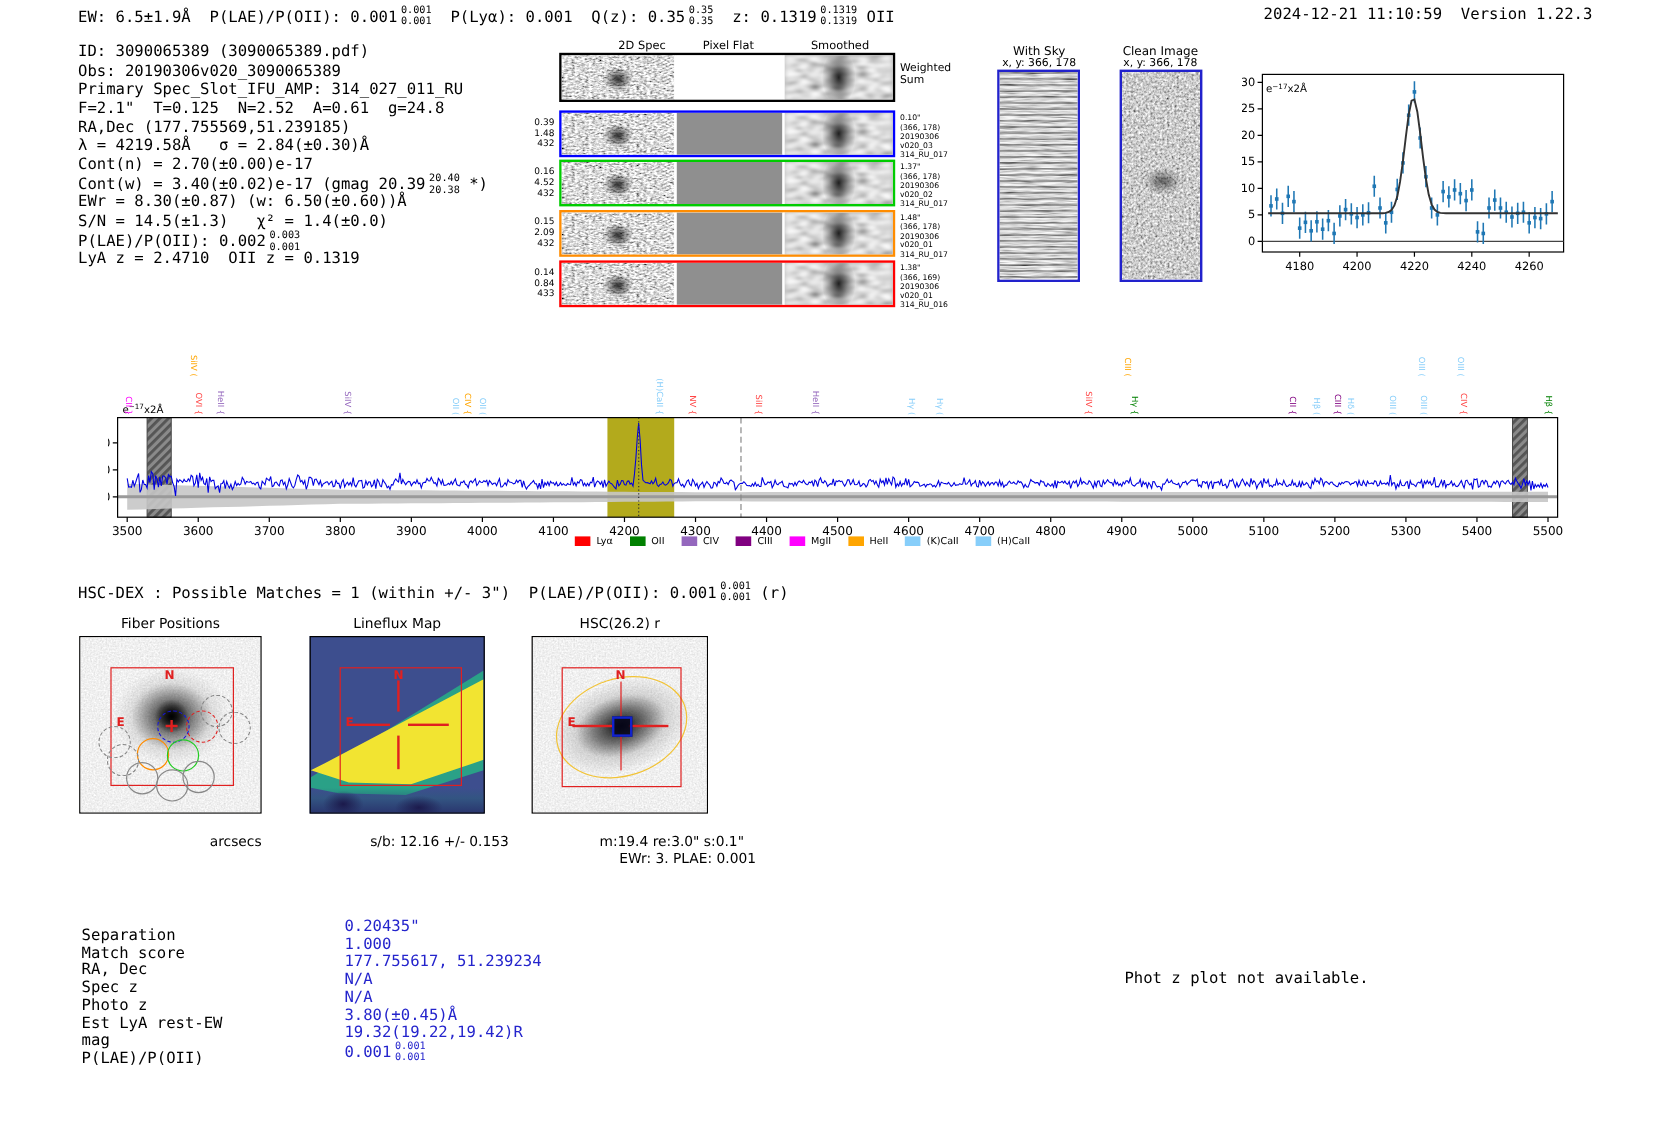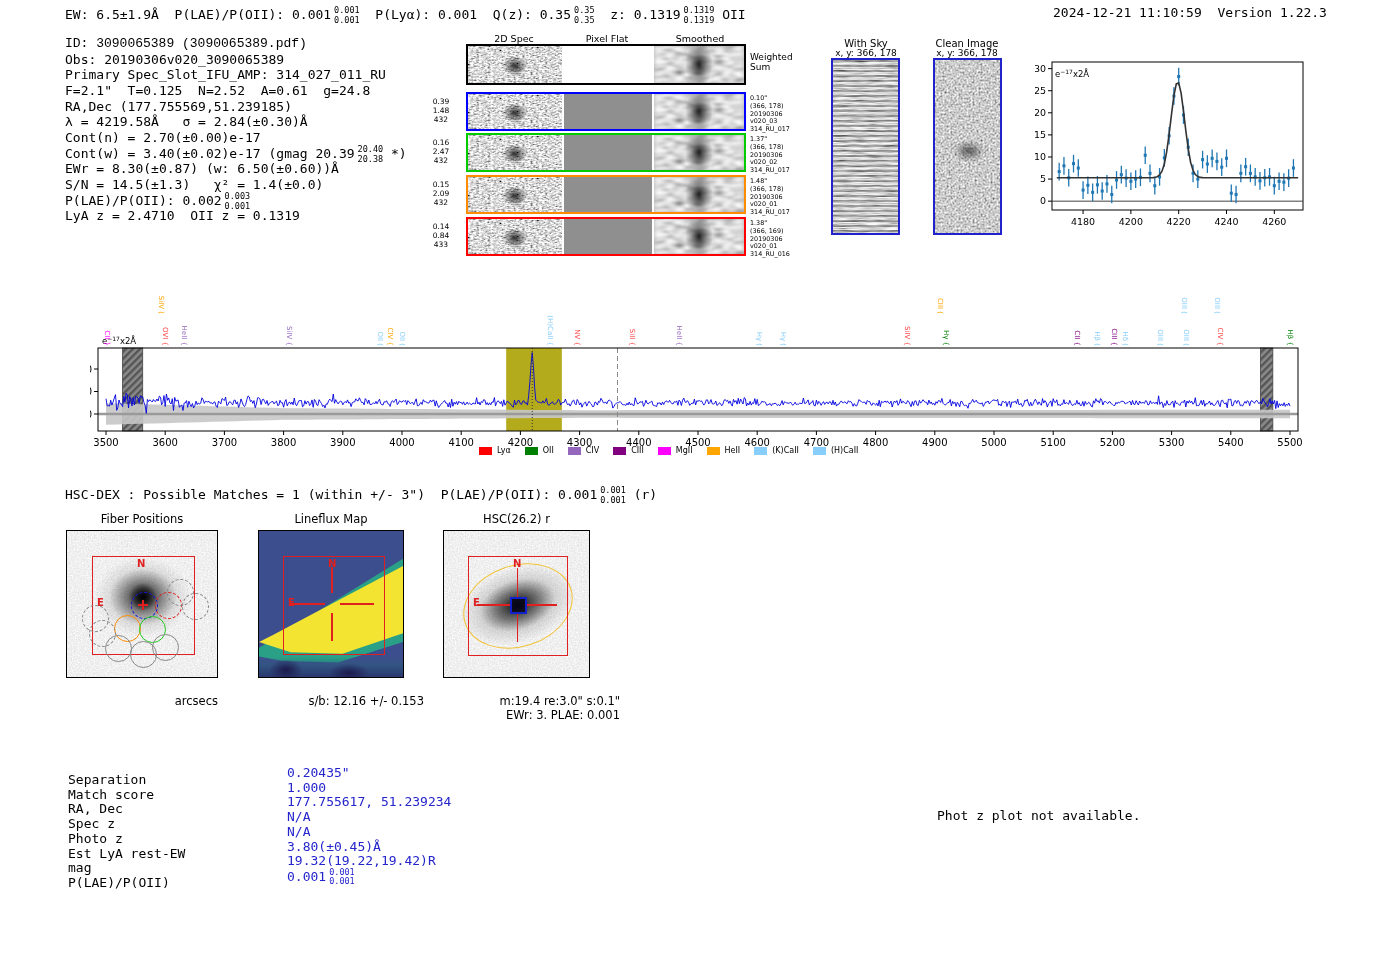--- a/index.html
+++ b/index.html
@@ -8,21 +8,21 @@
   .abs{position:absolute;}
   .mono{font-family:"DejaVu Sans Mono",monospace;}
   .pre{white-space:pre;}
   .stack{display:inline-block;font-size:8.5px;line-height:1.08;vertical-align:middle;
          text-align:left;margin-left:3px;}
   .fill{position:absolute;left:0;top:0;width:100%;height:100%;}
   .blob{position:absolute;border-radius:50%;pointer-events:none;}
   .ctr{text-align:center;}
   .mark{position:absolute;background:#000;}
   .panelbox{position:absolute;box-sizing:border-box;background:#fff;overflow:hidden;}
-  .rowlbl{position:absolute;font-size:7.5px;line-height:9px;text-align:center;}
+  .rowlbl{position:absolute;font-size:7.5px;line-height:9px;text-align:right;}
   .rowrlbl{position:absolute;font-size:6.4px;line-height:7.8px;}
   .redL{color:#e02020;font-size:10px;font-weight:bold;position:absolute;}
   .xlab{position:absolute;font-size:11.5px;text-align:right;}
   .title{position:absolute;font-size:11.5px;text-align:center;}
   .legend-item{display:flex;align-items:center;gap:5px;}
   .legend-sw{display:inline-block;width:13px;height:8px;}
   .legend-tx{font-size:8px;}
   .cross{position:absolute;background:#e02020;}
 </style>
 </head>
@@ -85,35 +85,35 @@
       </filter>
     </defs>
   </svg>
 
   <div id="hdr-left" class="abs mono" style="left:65px;top:5px;font-size:13px;line-height:19px;"><span class="pre">EW: 6.5±1.9Å  P(LAE)/P(OII): 0.001</span><span class="stack"><div>0.001</div><div>0.001</div></span><span class="pre">  P(Lyα): 0.001  Q(z): 0.35</span><span class="stack"><div>0.35</div><div>0.35</div></span><span class="pre">  z: 0.1319</span><span class="stack"><div>0.1319</div><div>0.1319</div></span><span class="pre"> OII</span></div>
   <div class="abs mono" style="left:1053px;top:5px;font-size:13px;">
     <span>2024-12-21 11:10:59</span><span>&nbsp;&nbsp;</span><span>Version 1.22.3</span>
   </div>
 
   <div id="info-block" class="abs mono" style="left:65px;top:36px;font-size:13px;">
-      <div style="height: 15.65px; line-height: 15.65px; font-family: Liberation Mono, monospace;"><span class="pre">ID: 3090065389 (3090065389.pdf)</span></div>
+      <div style="height: 15.65px; line-height: 15.65px;"><span class="pre">ID: 3090065389 (3090065389.pdf)</span></div>
       <div style="height: 15.65px; line-height: 15.65px;"><span class="pre">Obs: 20190306v020_3090065389</span></div>
       <div style="height: 15.65px; line-height: 15.65px;"><span class="pre">Primary Spec_Slot_IFU_AMP: 314_027_011_RU</span></div>
       <div style="height: 15.65px; line-height: 15.65px;"><span class="pre">F=2.1"  T=0.125  N=2.52  A=0.61  g=24.8</span></div>
       <div style="height: 15.65px; line-height: 15.65px;"><span class="pre">RA,Dec (177.755569,51.239185)</span></div>
       <div style="height: 15.65px; line-height: 15.65px;"><span class="pre">λ = 4219.58Å   σ = 2.84(±0.30)Å</span></div>
       <div style="height: 15.65px; line-height: 15.65px;"><span class="pre">Cont(n) = 2.70(±0.00)e-17</span></div>
       <div style="height: 15.65px; line-height: 15.65px;"><span class="pre">Cont(w) = 3.40(±0.02)e-17 (gmag 20.39</span><span class="stack"><div>20.40</div><div>20.38</div></span><span class="pre"> *)</span></div>
       <div style="height: 15.65px; line-height: 15.65px;"><span class="pre">EWr = 8.30(±0.87) (w: 6.50(±0.60))Å</span></div>
       <div style="height: 15.65px; line-height: 15.65px;"><span class="pre">S/N = 14.5(±1.3)   χ² = 1.4(±0.0)</span></div>
       <div style="height: 15.65px; line-height: 15.65px;"><span class="pre">P(LAE)/P(OII): 0.002</span><span class="stack"><div>0.003</div><div>0.001</div></span></div>
       <div style="height: 15.65px; line-height: 15.65px;"><span class="pre">LyA z = 2.4710  OII z = 0.1319</span></div>
     </div>
 
-  <div class="abs ctr" style="left:464px;top:33px;width:100px;font-size:9.5px;">2D Spec</div>
+  <div class="abs ctr" style="left:485px;top:33px;width:100px;font-size:9.5px;">2D Spec</div>
   <div class="abs ctr" style="left:557px;top:33px;width:100px;font-size:9.5px;">Pixel Flat</div>
   <div class="abs ctr" style="left:650px;top:33px;width:100px;font-size:9.5px;">Smoothed</div>
   <div id="rows2d">
       <div class="panelbox" style="left: 466px; top: 44px; width: 280px; height: 41px; border: 2px solid rgb(0, 0, 0);">
         <div class="abs" style="left: 0px; top: 0px; width: 94px; height: 100%; overflow: hidden;">
           <svg class="fill">
             <rect width="100%" height="100%" filter="url(#f2d)"></rect>
           </svg>
           <div class="blob" style="left: 35px; top: 9.5px; width: 24px; height: 20px; background: radial-gradient(closest-side, rgba(0, 0, 0, 0.8), rgba(0, 0, 0, 0));"></div>
         </div>
@@ -172,21 +172,21 @@
         <div class="abs" style="left: 184px; top: 0px; width: 2px; height: 100%; background: rgb(255, 255, 255);"></div>
         <div class="abs" style="left: 186px; top: 0px; width: 90px; height: 100%; overflow: hidden; background: rgb(179, 179, 179);">
           <svg class="fill">
             <rect width="100%" height="100%" filter="url(#fsmooth)"></rect>
           </svg>
           <div class="blob" style="left: 31px; top: -4px; width: 28px; height: 43px; background: radial-gradient(closest-side, rgba(0, 0, 0, 0.85), rgba(30, 30, 30, 0.4) 55%, rgba(0, 0, 0, 0));"></div>
         </div>
       </div>
       <div class="rowlbl" style="left: 420px; top: 138px; width: 42px;">
         <div>0.16</div>
-        <div>2.47</div>
+        <div>4.52</div>
         <div>432</div>
       </div>
       <div class="rowrlbl" style="left: 750px; top: 136px; width: 60px;">
         <div>1.37"</div>
         <div>(366, 178)</div>
         <div>20190306</div>
         <div>v020_02</div>
         <div>314_RU_017</div>
       </div>
       <div class="panelbox" style="left: 466px; top: 175px; width: 280px; height: 39px; border: 2px solid rgb(255, 140, 0);">
@@ -597,21 +597,21 @@
   <div class="mark" style="left: -4px; top: 139.1px; width: 4px; height: 1px;"></div>
       <div class="mark" style="left: -4px; top: 106.3px; width: 4px; height: 1px;"></div>
       <div class="mark" style="left: -4px; top: 73.5px; width: 4px; height: 1px;"></div>
       <div class="mark" style="left: -4px; top: 40.7px; width: 4px; height: 1px;"></div>
       <div class="mark" style="left: -4px; top: 7.9px; width: 4px; height: 1px;"></div>
     </div>
 
   <div class="xlab" style="left:66px;top:694px;width:152px;">arcsecs</div>
   <div class="xlab" style="left:238px;top:694px;width:186px;">s/b: 12.16 +/- 0.153</div>
   <div class="xlab" style="left:413px;top:694px;width:207px;">m:19.4 re:3.0" s:0.1"</div>
-  <div class="xlab" style="left:413px;top:708px;width:207px;">EWr: 3. PLAE: 0.001</div>
+  <div class="xlab" style="left:423px;top:708px;width:207px;">EWr: 3. PLAE: 0.001</div>
 
   <div id="matchtable" class="abs mono" style="left:68px;top:772px;font-size:13px;">
       <div class="abs" style="left: 0px; top: 0px; white-space: pre;">Separation</div>
       <div class="abs" style="left: 219px; top: -7px; white-space: pre; color: rgb(36, 36, 204);"><span class="pre">0.20435"</span></div>
       <div class="abs" style="left: 0px; top: 14.7px; white-space: pre;">Match score</div>
       <div class="abs" style="left: 219px; top: 7.7px; white-space: pre; color: rgb(36, 36, 204);"><span class="pre">1.000</span></div>
       <div class="abs" style="left: 0px; top: 29.4px; white-space: pre;">RA, Dec</div>
       <div class="abs" style="left: 219px; top: 22.4px; white-space: pre; color: rgb(36, 36, 204);"><span class="pre">177.755617, 51.239234</span></div>
       <div class="abs" style="left: 0px; top: 44.1px; white-space: pre;">Spec z</div>
       <div class="abs" style="left: 219px; top: 37.1px; white-space: pre; color: rgb(36, 36, 204);"><span class="pre">N/A</span></div>

